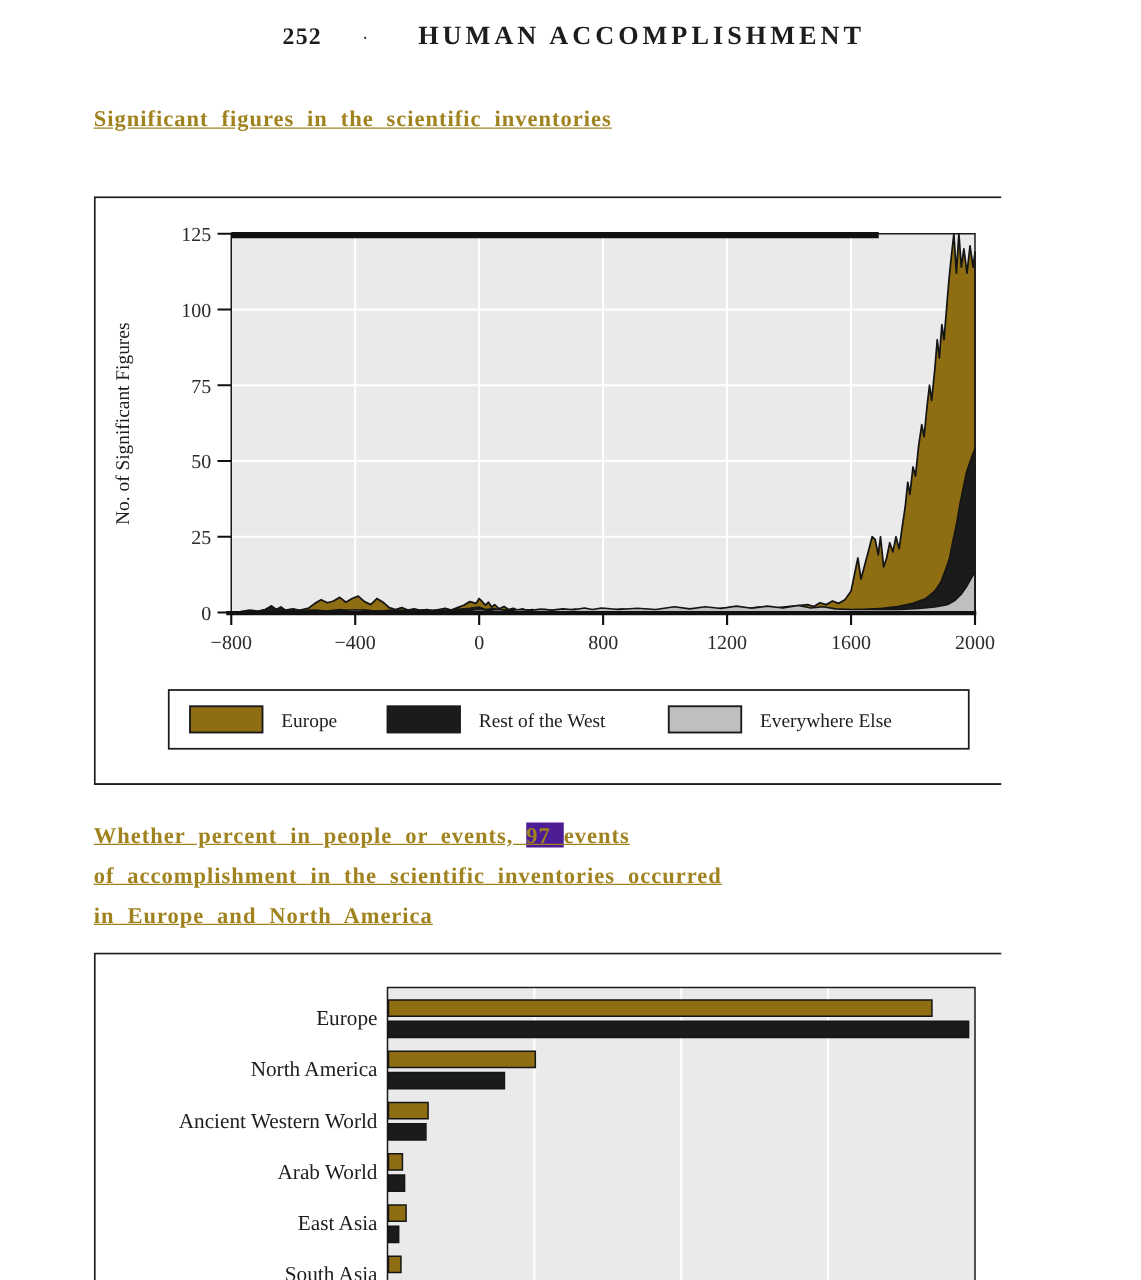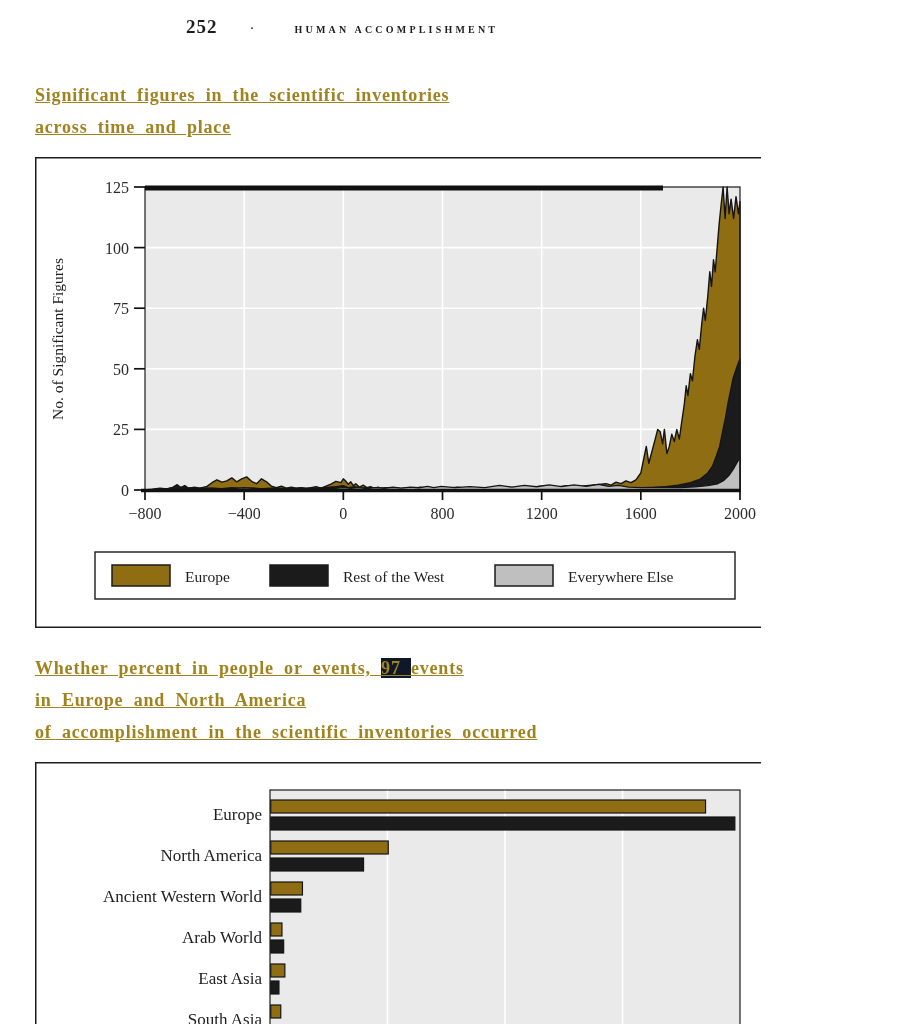--- a/index.html
+++ b/index.html
@@ -1,49 +1,48 @@
 <!DOCTYPE html>
 <html><head>
 <meta charset="utf-8">
 <style>
   html,body{margin:0;padding:0;background:#ffffff;}
   .page{position:relative;width:761px;height:1024px;background:#ffffff;overflow:hidden;
-        font-family:"Liberation Serif","DejaVu Serif",serif;}
+        font-family:"Liberation Serif","DejaVu Serif",serif;margin-left:40px;}
 
   .page-header{position:absolute;left:186px;top:16px;display:flex;align-items:baseline;
                color:#1d1d1d;white-space:nowrap;}
   .page-num{font-size:19px;font-weight:bold;letter-spacing:1px;}
   .hdr-sep{font-size:15px;margin:0 40px 0 32px;}
-  .book-title{font-size:10px;font-weight:bold;letter-spacing:3.2px;}
+  .book-title{font-size:21px;font-weight:bold;letter-spacing:3.2px;}
 
   .caption{position:absolute;left:35px;width:745px;text-align:left;
            color:#a0831f;font-weight:bold;font-size:18px;line-height:32px;
            letter-spacing:0.8px;word-spacing:5px;text-decoration:underline;}
-  .hl{background:#0f172a;}
+  .hl{background:#4c1d95;}
 
   .chartbox{position:absolute;left:35px;}
   .boxframe{fill:none;stroke:#1d1d1d;stroke-width:1.5;}
   .stext{font-family:"Liberation Serif","DejaVu Serif",serif;font-size:16px;fill:#2b2b2b;}
   .ltext{font-family:"Liberation Serif","DejaVu Serif",serif;font-size:15.5px;fill:#1d1d1d;}
   .btext{font-family:"Liberation Serif","DejaVu Serif",serif;font-size:17px;fill:#1d1d1d;}
 </style>
 </head>
 <body>
 
 <div class="page">
 
   <div class="page-header">
     <span class="page-num">252</span>
     <span class="hdr-sep">·</span>
     <span class="book-title">HUMAN ACCOMPLISHMENT</span>
   </div>
 
   <div class="caption" style="top:79px;">
     <div>Significant figures in the scientific inventories</div>
-    <div>across time and place</div>
   </div>
 
   <div class="chartbox" style="top:157px;">
     <svg width="745" height="471" viewBox="0 0 745 471">
       <rect class="boxframe" x="0.75" y="0.75" width="743.5" height="469.5"></rect>
       <rect x="110" y="30" width="595" height="303" fill="#eaeaea"></rect>
       <g>
           <line x1="110" y1="272.4" x2="705" y2="272.4" stroke="#ffffff" stroke-width="1.6"></line>
           <line x1="110" y1="211.8" x2="705" y2="211.8" stroke="#ffffff" stroke-width="1.6"></line>
           <line x1="110" y1="151.2" x2="705" y2="151.2" stroke="#ffffff" stroke-width="1.6"></line>
@@ -99,22 +98,22 @@
       <text class="ltext" x="150" y="424.5">Europe</text>
       <rect x="235" y="408" width="58" height="21" fill="#1b1b1b" stroke="#1b1b1b" stroke-width="1.5"></rect>
       <text class="ltext" x="308" y="424.5">Rest of the West</text>
       <rect x="460" y="408" width="58" height="21" fill="#bfbfbf" stroke="#1b1b1b" stroke-width="1.5"></rect>
       <text class="ltext" x="533" y="424.5">Everywhere Else</text>
     </svg>
   </div>
 
   <div class="caption" style="top:652px;">
     <div><span>Whether percent in people or events, </span><span class="hl">97&nbsp;</span><span>events</span></div>
+    <div>of accomplishment in the scientific inventories occurred</div>
     <div>in Europe and North America</div>
-    <div>of accomplishment in the scientific inventories occurred</div>
   </div>
 
   <div class="chartbox" style="top:762px;">
     <svg width="745" height="262" viewBox="0 0 745 262">
       <rect class="boxframe" x="0.75" y="0.75" width="743.5" height="400"></rect>
       <rect x="235" y="28" width="470" height="380" fill="#eaeaea" stroke="#1b1b1b" stroke-width="1.2"></rect>
       <g>
           <line x1="352.5" y1="28.8" x2="352.5" y2="407" stroke="#ffffff" stroke-width="1.6"></line>
           <line x1="470" y1="28.8" x2="470" y2="407" stroke="#ffffff" stroke-width="1.6"></line>
           <line x1="587.5" y1="28.8" x2="587.5" y2="407" stroke="#ffffff" stroke-width="1.6"></line>

